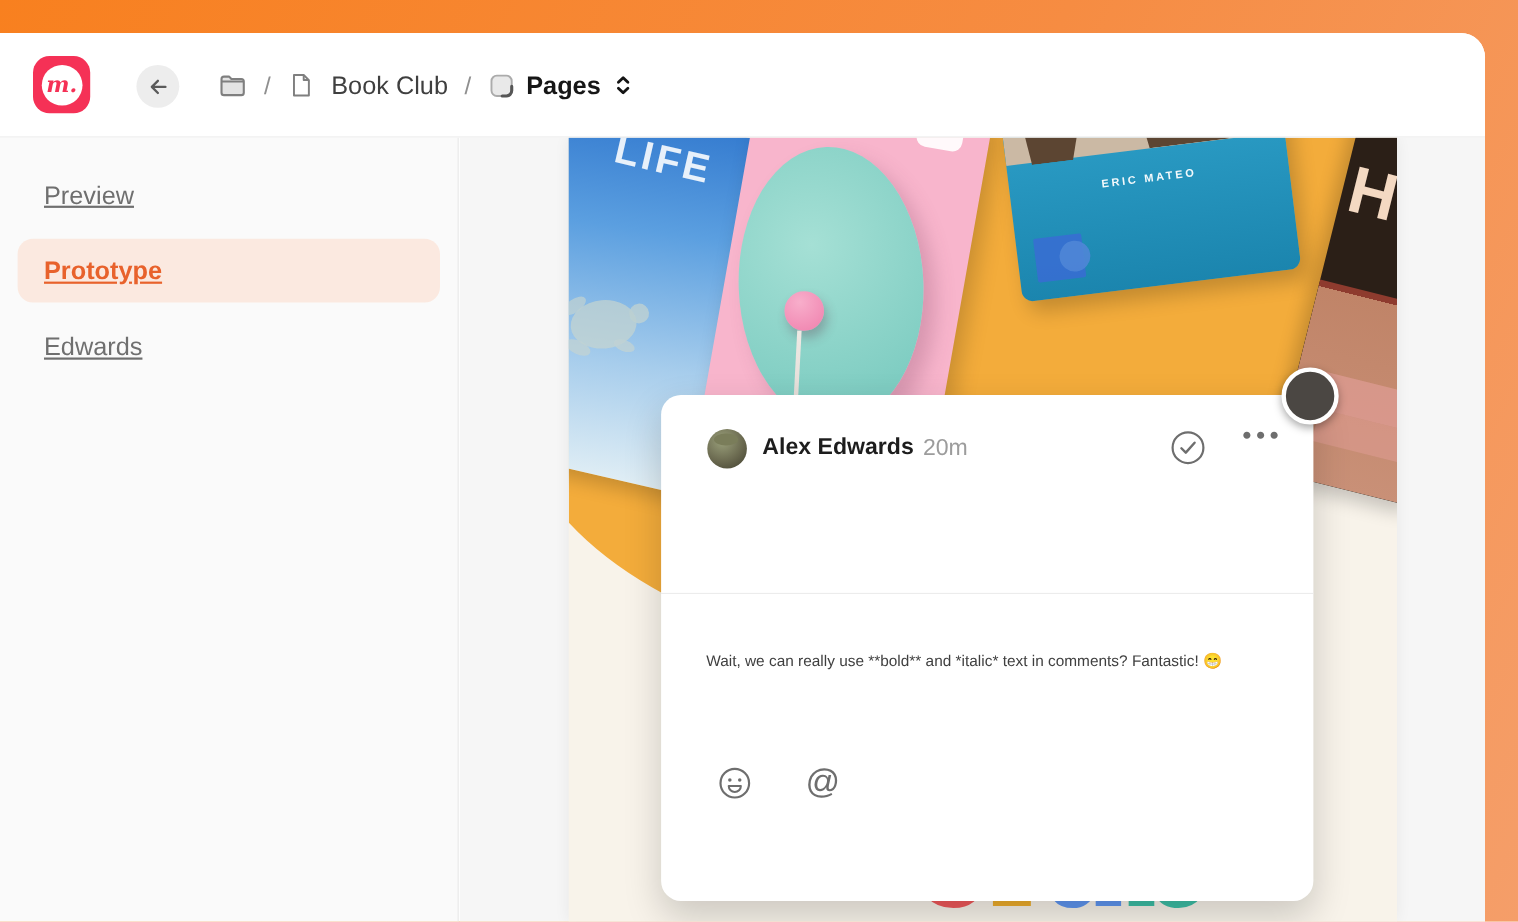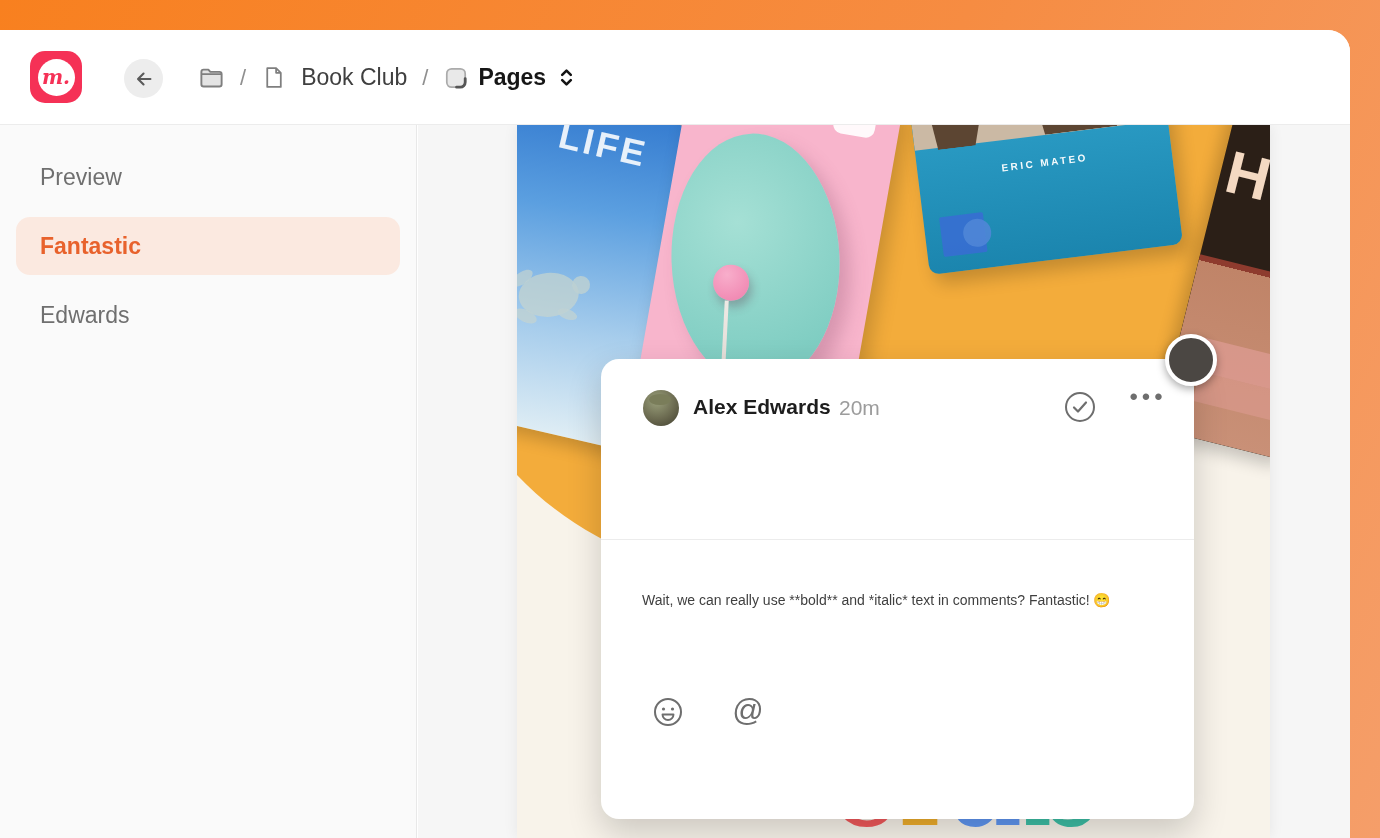--- a/index.html
+++ b/index.html
@@ -28,21 +28,21 @@
     gap:15px; font-size:23px; color:#3F3F3F; }
   .crumb-sep { color:#8F8F8F; font-size:22px; }
   .crumb-project { font-weight:500; color:#3F3F3F; cursor:pointer; }
   .crumb-pages { display:flex; align-items:center; gap:9px; cursor:pointer; }
   .crumb-pages .lbl { font-weight:700; color:#161616; }
 
   
   .sidebar { position:absolute; left:0; top:95px; width:417px; bottom:0; background:#FAFAFA;
     border-right:1px solid #E8E8E8; padding-top:23px; }
   .nav-item { height:58px; margin:0 16px 11px 16px; border-radius:14px; display:flex;
-    align-items:center; padding-left:24px; font-size:23px; color:#6F6F6F; cursor:pointer; }
+    align-items:center; padding-left:24px; font-size:23px; color:#6F6F6F; cursor:pointer;text-decoration:underline; }
   .nav-item.active { background:#FBE9E0; color:#E8622C; font-weight:700; }
 
   
   .main { position:absolute; left:418px; top:95px; right:0; bottom:0; background:#F6F6F6; }
   .artboard { position:absolute; left:99px; top:0; width:753px; height:713px;
     background:#F8F3EA; overflow:hidden; box-shadow:0 0 14px rgba(0,0,0,.07); }
 
   .wave-svg { position:absolute; left:0; top:0; width:753px; height:600px; }
 
   .book { position:absolute; }
@@ -160,21 +160,21 @@
           <span class="lbl">Pages</span>
           <svg width="23" height="23" viewBox="0 0 24 24">
             <path d="M7.5 9.2 12 4.8l4.5 4.4M7.5 14.8l4.5 4.4 4.5-4.4" stroke="#141414" stroke-width="2.7" fill="none" stroke-linecap="round" stroke-linejoin="round"></path>
           </svg>
         </span>
       </div>
     </div>
 
     <nav class="sidebar">
       <div class="nav-item">Preview</div>
-      <div class="nav-item active">Fantastic</div>
+      <div class="nav-item active">Prototype</div>
       <div class="nav-item">Edwards</div>
     </nav>
 
     <div class="main">
       <div class="artboard">
 
         <svg class="wave-svg" viewBox="0 0 753 600" preserveAspectRatio="none">
           <path d="M0,0 H753 V170 C700,205 668,262 588,322 C498,390 400,472 278,466 C158,460 58,412 0,350 Z" fill="#F3AC3B"></path>
         </svg>
 

